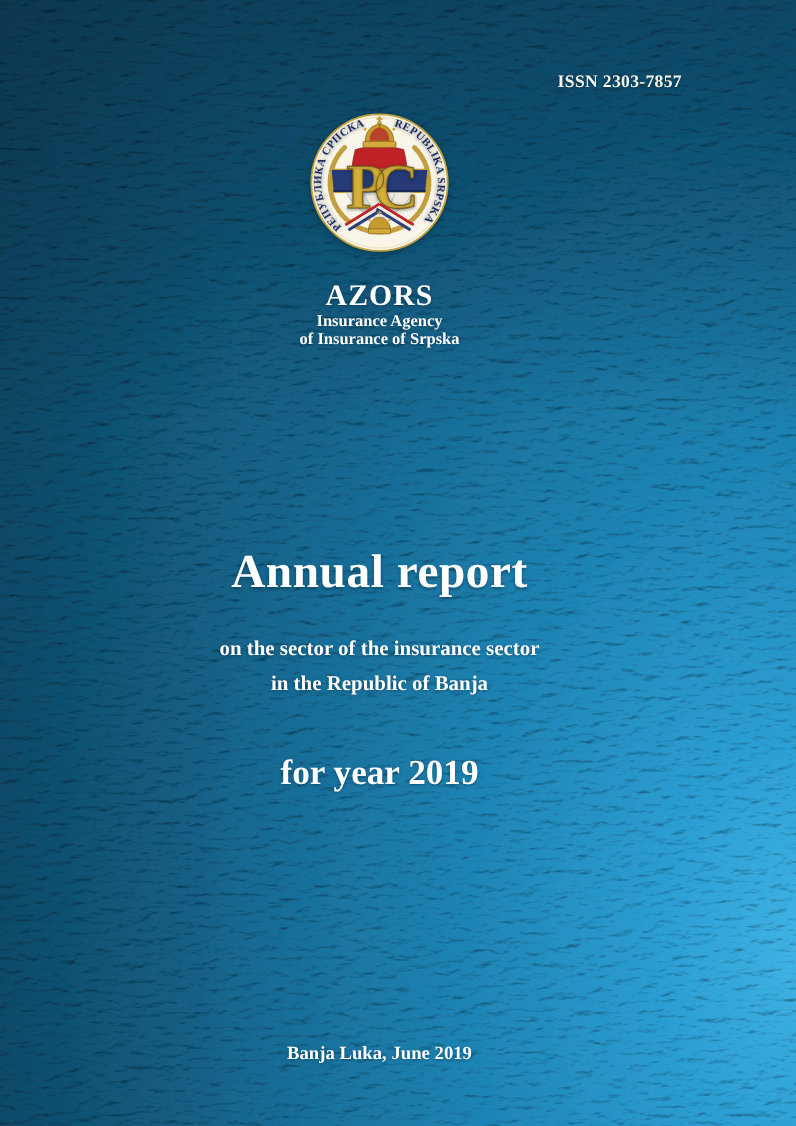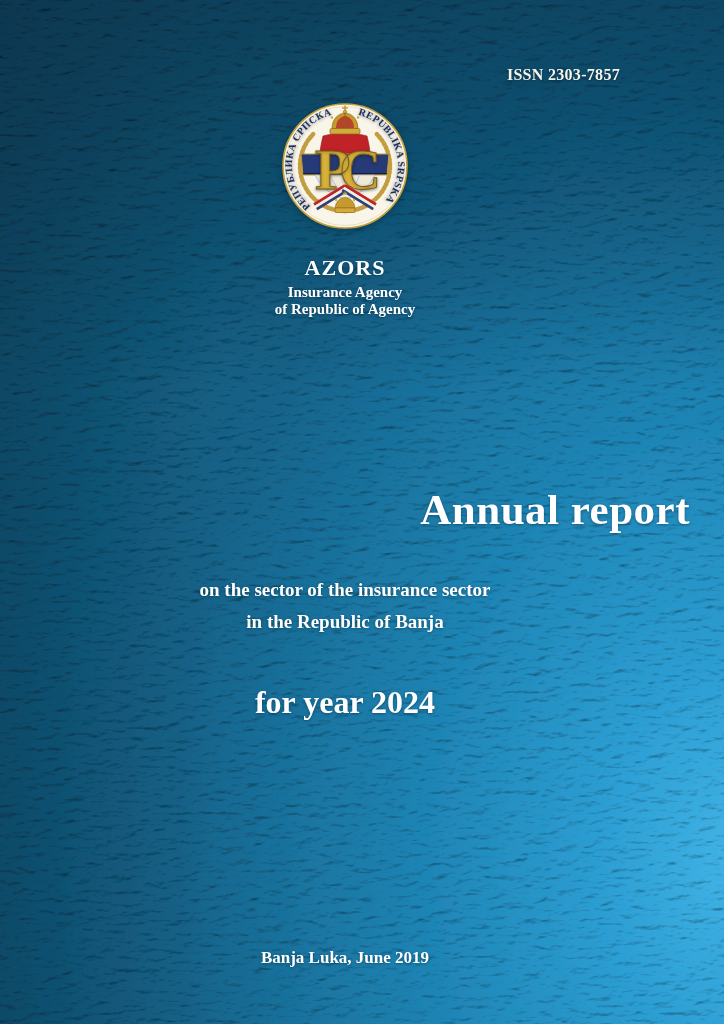--- a/index.html
+++ b/index.html
@@ -47,36 +47,35 @@
     display: flex;
     justify-content: center;
   }
   .emblem {
     width: 128px;
     height: 128px;
     filter: drop-shadow(0 2px 3px rgba(0, 30, 48, 0.45));
   }
   .publisher { top: 252px; }
   .publisher-abbr {
-    font-size: 22px;
+    font-size: 27px;
     letter-spacing: 1px;
     line-height: 32px;
     font-family: Liberation Serif, serif;
   }
   .publisher-line {
     font-size: 15px;
     line-height: 17px;
   }
   .title {
-    top: 487px;
+    top: 498px;
     margin: 0;
     font-size: 43px;
     line-height: 46px;
     letter-spacing: 0.5px;
-    text-align: right;
   }
   .subtitle {
     top: 574px;
     font-size: 19px;
     line-height: 32px;
   }
   .edition {
     top: 684px;
     font-size: 32px;
     line-height: 36px;
@@ -189,27 +188,27 @@
         <circle cx="-9" cy="98" r="1.2" fill="#d4ab3a"></circle>
         <circle cx="9" cy="98" r="1.2" fill="#d4ab3a"></circle>
         <rect x="-10" y="106" width="20" height="4.5" rx="1" fill="#d4ab3a" stroke="#86651c" stroke-width="0.6"></rect>
       </g>
     </svg>
   </div>
 
   <div class="layer publisher">
     <div class="publisher-abbr">AZORS</div>
     <div class="publisher-line">Insurance Agency</div>
-    <div class="publisher-line">of Republic of Agency</div>
+    <div class="publisher-line">of Insurance of Srpska</div>
   </div>
 
   <h1 class="layer title">Annual report</h1>
 
   <div class="layer subtitle">
     <div>on the sector of the insurance sector</div>
     <div>in the Republic of Banja</div>
   </div>
 
-  <div class="layer edition">for year 2024</div>
+  <div class="layer edition">for year 2019</div>
 
   <div class="layer footer">Banja Luka, June 2019</div>
 
 </div>
 
 </body></html>

